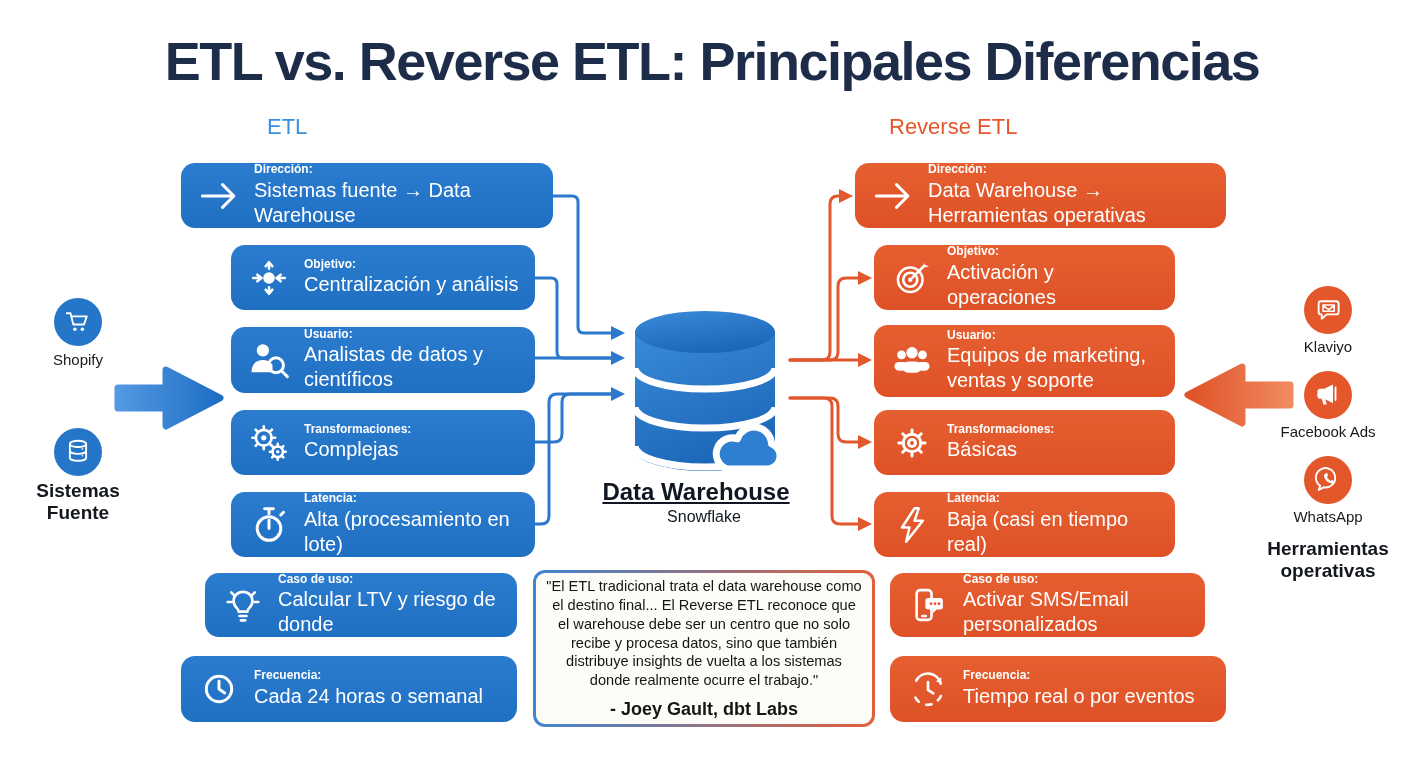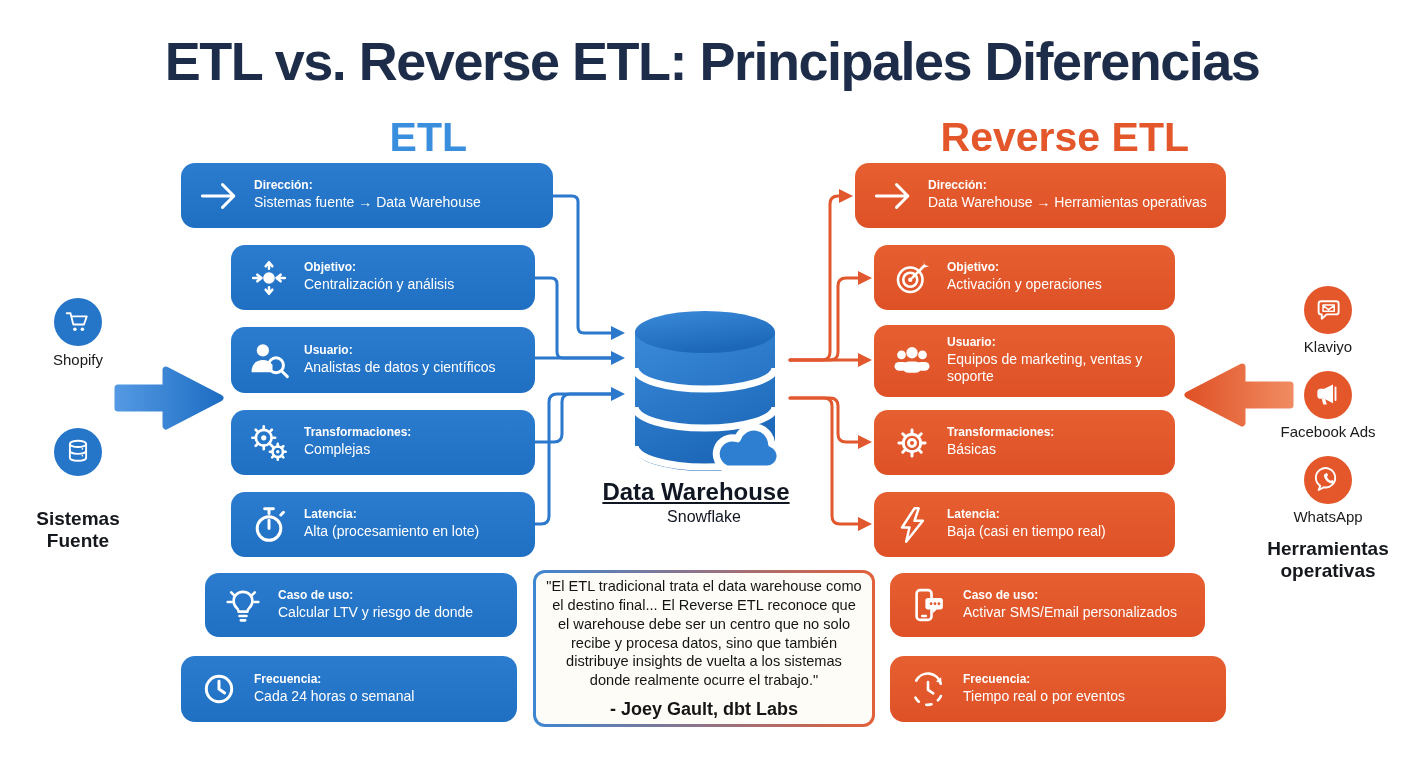--- a/index.html
+++ b/index.html
@@ -1,30 +1,30 @@
 <!DOCTYPE html>
 <html><head>
 <meta charset="utf-8">
 <style>
   html,body{margin:0;padding:0;background:#fff;}
   #canvas{position:relative;width:1408px;height:768px;background:#fff;overflow:hidden;
           font-family:"Liberation Sans","DejaVu Sans",sans-serif;}
   .abs{position:absolute;}
   .title{top:30px;left:0;width:1408px;text-align:center;font-size:54px;font-weight:bold;
          color:#1d2c49;letter-spacing:-1.5px;padding-left:8px;}
-  .colhead{font-size:41px;font-weight:bold;text-align:right;}
+  .colhead{font-size:22px;font-weight:normal;text-align:left;}
   .colhead.blue{color:#3a8ede;}
   .colhead.orange{color:#e4572b;}
   .box{position:absolute;border-radius:14px;display:flex;align-items:center;gap:13px;
        padding:0 16px;box-sizing:border-box;color:#fff;z-index:2;}
   .box.blue{background:linear-gradient(180deg,#2b7bce,#1f6fc2);}
   .box.orange{background:linear-gradient(180deg,#e65f31,#de5126);}
   .bicon{flex:0 0 44px;display:flex;justify-content:center;align-items:center;}
   .btitle{font-size:12px;font-weight:bold;line-height:1.15;}
-  .bsub{font-size:14px;line-height:1.25;margin-top:1px;}
+  .bsub{font-size:20px;line-height:1.25;margin-top:1px;}
   .ic{stroke:#fff;fill:none;stroke-width:3.4;stroke-linecap:round;stroke-linejoin:round;}
   .tool{position:absolute;width:48px;height:48px;border-radius:50%;display:flex;
         align-items:center;justify-content:center;z-index:2;}
   .tool.blue{background:#2575c8;}
   .tool.orange{background:#e4572b;}
   .toollabel{position:absolute;text-align:center;font-size:15px;color:#1a1a1a;z-index:2;}
   .grouplabel{position:absolute;text-align:center;font-size:19px;font-weight:bold;
               color:#14181d;line-height:1.18;z-index:2;}
   .centerlabel{position:absolute;text-align:center;color:#101622;z-index:2;}
   .quotewrap{position:absolute;left:533px;top:570px;width:342px;height:157px;
@@ -328,21 +328,21 @@
 
   <div class="tool blue" style="left:54px;top:428px;">
     <svg class="ic" width="30" height="30" viewBox="0 0 48 48" style="stroke-width:3;">
       <ellipse cx="24" cy="11" rx="13" ry="5"></ellipse>
       <path d="M11 11v11c0 2.8 5.8 5 13 5s13-2.2 13-5V11"></path>
       <path d="M11 22v11c0 2.8 5.8 5 13 5s13-2.2 13-5V22"></path>
       <circle cx="31" cy="19" r="1.3" fill="#fff" stroke="none"></circle>
         <circle cx="31" cy="30" r="1.3" fill="#fff" stroke="none"></circle>
     </svg>
   </div>
-  <div class="grouplabel" style="left:18px;top:480px;width:120px;margin-top:28px;">Sistemas Fuente</div>
+  <div class="grouplabel" style="left:18px;top:480px;width:120px;">Sistemas Fuente</div>
 
   <div class="tool orange" style="left:1304px;top:286px;">
     <svg class="ic" width="30" height="30" viewBox="0 0 48 48" style="stroke-width:3;">
       <path d="M13 10h24a4 4 0 0 1 4 4v13a4 4 0 0 1-4 4H22l-8 7v-7h-1a4 4 0 0 1-4-4V14a4 4 0 0 1 4-4z"></path>
       <path d="M16 16h18v10H16zM16 17l9 6.5 9-6.5" style="stroke-width:2.4;"></path>
     </svg>
   </div>
   <div class="toollabel" style="left:1268px;top:338px;width:120px;">Klaviyo</div>
 
   <div class="tool orange" style="left:1304px;top:371px;">

